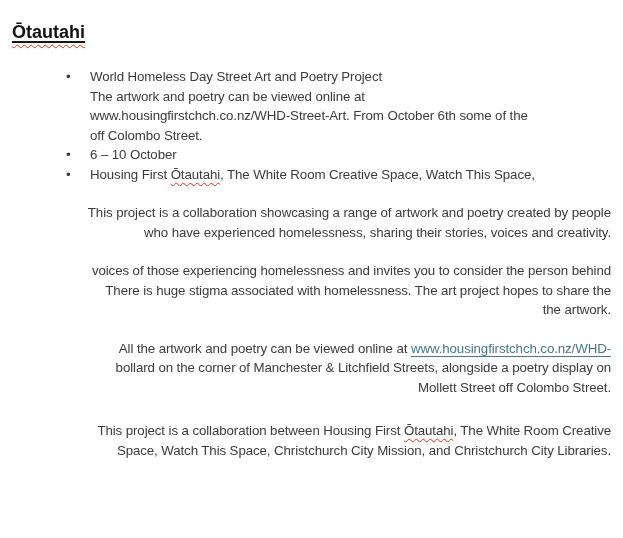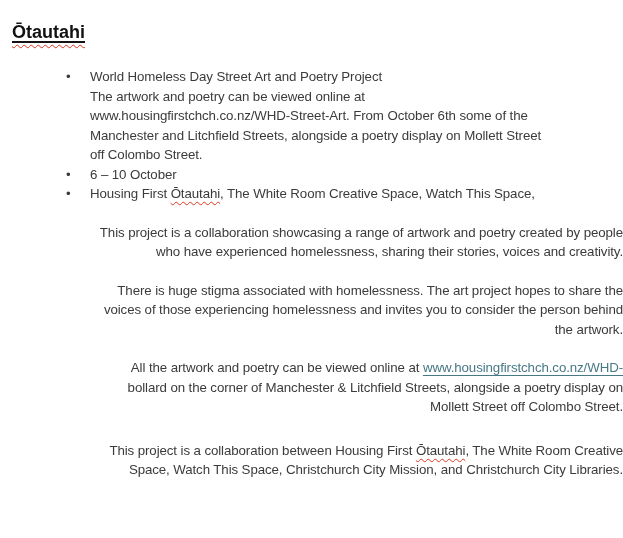--- a/index.html
+++ b/index.html
@@ -12,21 +12,21 @@
   *{box-sizing:border-box;}
   html,body{margin:0;padding:0;}
   body{
     width:623px;height:538px;overflow:hidden;
     background:var(--bg-color);
     font-family:"Liberation Sans","DejaVu Sans",sans-serif;
     color:var(--text-color);
     font-size:13.3px;
     letter-spacing:-0.1px;
   }
-  .doc{padding:20px 0 0 12px;}
+  .doc{padding:20px 12px 0 12px;}
   h1.title{
     margin:0 0 23px 0;
     font-size:18px;
     line-height:24px;
     font-weight:700;
     color:var(--heading-color);
     letter-spacing:0;
   }
   .h-underline{
     text-decoration:underline;
@@ -82,41 +82,40 @@
 <div class="doc">
 
   <h1 class="title"><span class="h-underline"><span class="h-squiggle">Ōtautahi</span></span></h1>
 
   <ul class="bullets">
     <li>
       <span class="marker">•</span>
       <div class="line">World Homeless Day Street Art and Poetry Project</div>
       <div class="line">The artwork and poetry can be viewed online at</div>
       <div class="line">www.housingfirstchch.co.nz/WHD-Street-Art. From October 6th some of the</div>
-      <div class="line">Manchester and Litchfield Streets, alongside a poetry display on Mollett Street</div>
       <div class="line">off Colombo Street.</div>
     </li>
     <li>
       <span class="marker">•</span>
       <div class="line">6 – 10 October</div>
     </li>
     <li>
       <span class="marker">•</span>
       <div class="line"><span>Housing First </span><span class="misspell">Ōtautahi</span><span>, The White Room Creative Space, Watch This Space,</span></div>
     </li>
   </ul>
 
   <div class="para">
     <div class="line">This project is a collaboration showcasing a range of artwork and poetry created by people</div>
     <div class="line">who have experienced homelessness, sharing their stories, voices and creativity.</div>
   </div>
 
   <div class="para">
+    <div class="line">voices of those experiencing homelessness and invites you to consider the person behind</div>
     <div class="line">There is huge stigma associated with homelessness. The art project hopes to share the</div>
-    <div class="line">voices of those experiencing homelessness and invites you to consider the person behind</div>
     <div class="line">the artwork.</div>
   </div>
 
   <div class="para">
     <div class="line"><span>All the artwork and poetry can be viewed online at </span><a class="link">www.housingfirstchch.co.nz/WHD-</a></div>
     <div class="line">bollard on the corner of Manchester &amp; Litchfield Streets, alongside a poetry display on</div>
     <div class="line">Mollett Street off Colombo Street.</div>
   </div>
 
   <div class="para">

